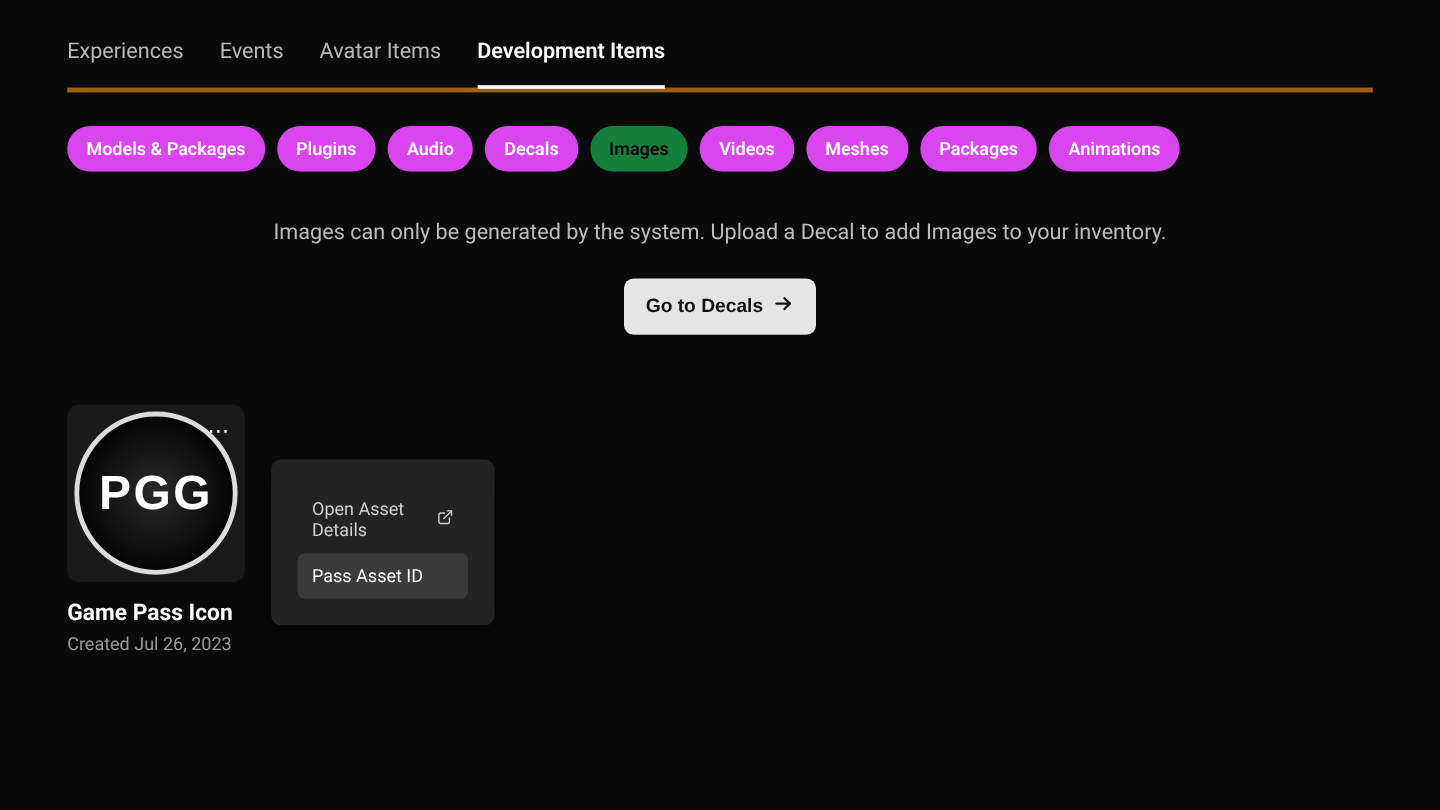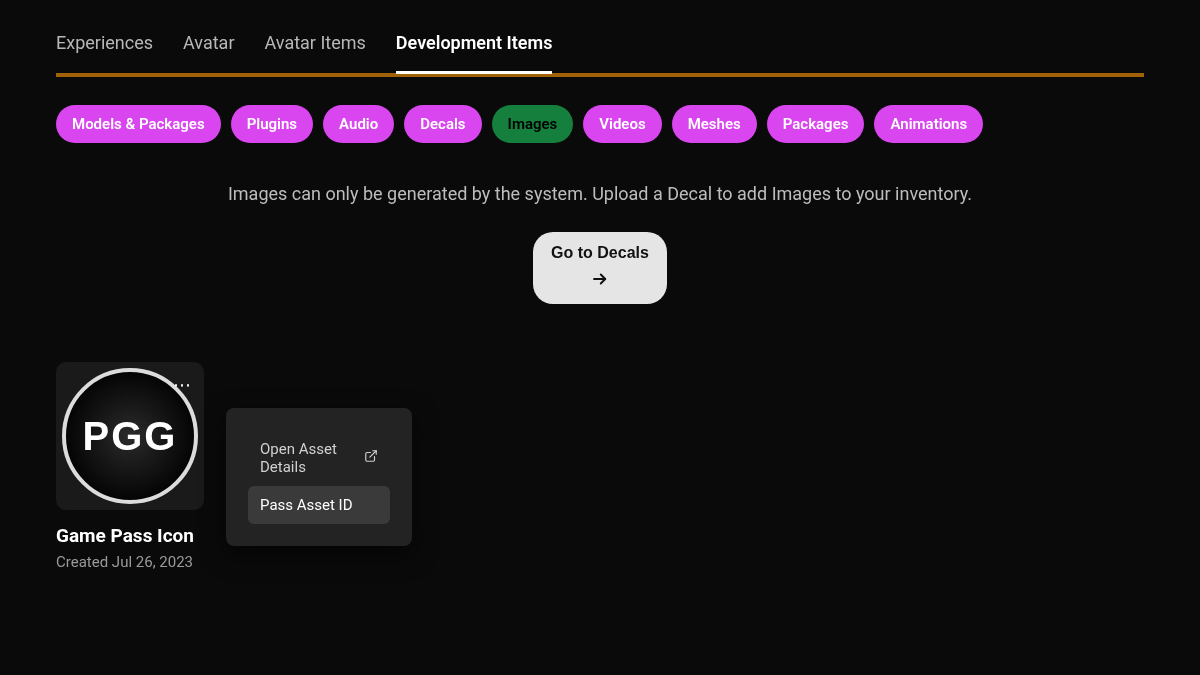--- a/index.html
+++ b/index.html
@@ -59,25 +59,24 @@
     margin-bottom: 28px;
   }
   .goto-btn {
     display: inline-flex;
     align-items: center;
     gap: 8px;
     background: #e5e5e5;
     color: #111;
     border: none;
     padding: 12px 18px;
-    border-radius: 20px;
+    border-radius: 8px;
     font-size: 16px;
     font-weight: 600;
     cursor: pointer;
-    flex-direction: column;
   }
   .card-area {
     margin-top: 58px;
     position: relative;
   }
   .card {
     width: 148px;
     position: relative;
   }
   .thumb-wrap {
@@ -156,21 +155,21 @@
   }
   .ext-icon { width: 14px; height: 14px; }
 </style>
 </head>
 <body>
 
 <div class="container">
 
   <div class="tabs" id="tabs-container">
       <div class="tab">Experiences</div>
-      <div class="tab">Avatar</div>
+      <div class="tab">Events</div>
       <div class="tab">Avatar Items</div>
       <div class="tab active">Development Items</div>
     </div>
 
   <div class="filters" id="filters-container">
       <div class="chip">Models &amp; Packages</div>
       <div class="chip">Plugins</div>
       <div class="chip">Audio</div>
       <div class="chip">Decals</div>
       <div class="chip active">Images</div>

